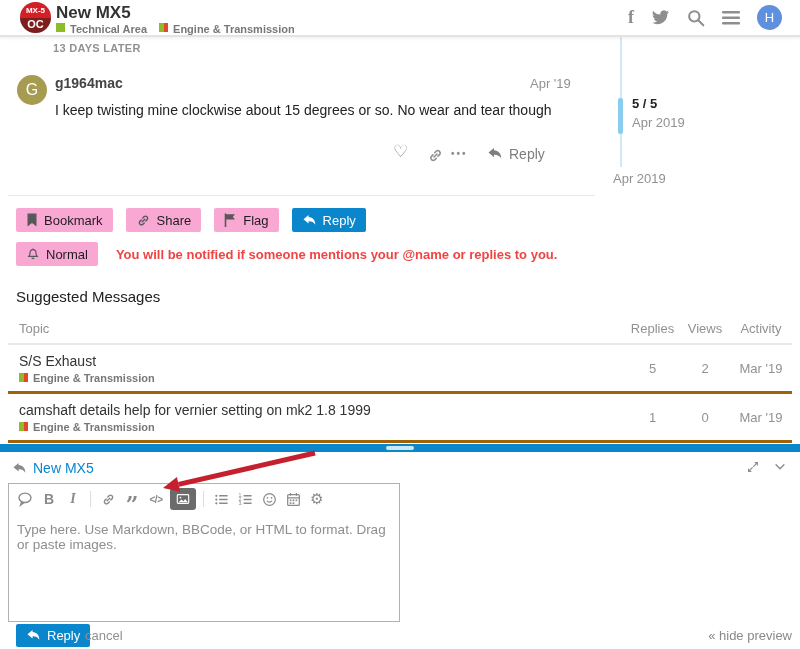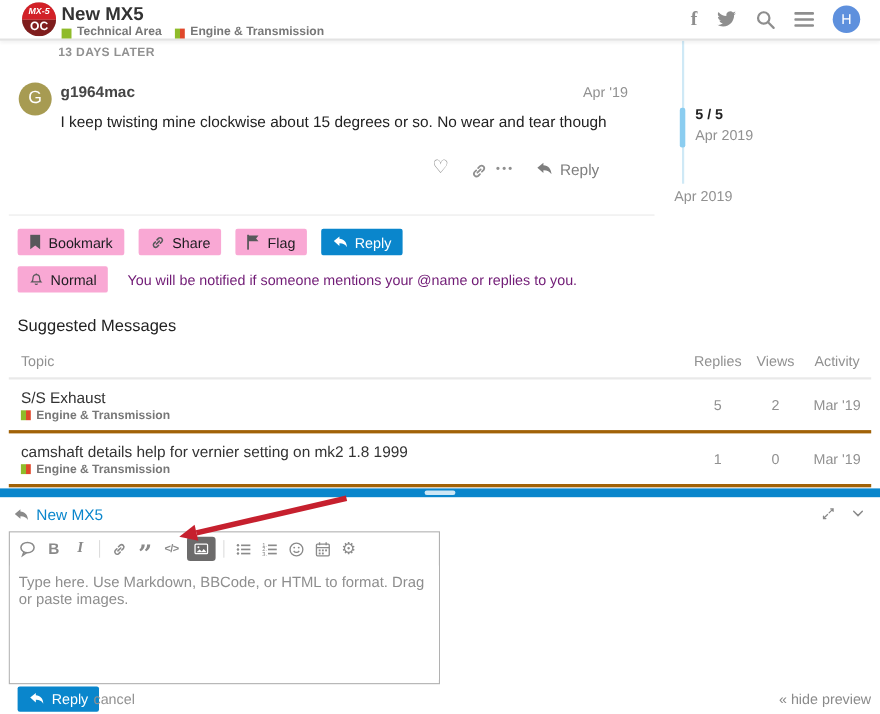--- a/index.html
+++ b/index.html
@@ -5,26 +5,26 @@
   html,body{margin:0;padding:0;background:#fff;}
   #page{position:relative;width:800px;height:649px;background:#fff;overflow:hidden;
         font-family:"Liberation Sans",sans-serif;color:#222;}
 
   
   .topbar{position:absolute;left:0;top:0;width:800px;height:35px;background:#fff;
           border-bottom:2px solid #e3e3e3;box-shadow:0 2px 3px rgba(0,0,0,.05);z-index:40;}
   .logo{position:absolute;left:20px;top:2px;width:31px;height:31px;border-radius:50%;
         overflow:hidden;box-shadow:0 0 0 1px #ccc inset;}
   .logo .half-top{height:16px;background:#d22027;color:#fff;font-size:8px;font-weight:bold;
-        font-style:italic;text-align:center;line-height:18px;letter-spacing:0;}
+        text-align:center;line-height:18px;letter-spacing:0;}
   .logo .half-bot{height:15px;background:#7f1d1d;color:#fff;font-size:11px;font-weight:bold;
         text-align:center;line-height:13px;}
   .topic-title{position:absolute;left:56px;top:3px;font-size:17px;font-weight:bold;color:#333;}
   .cat-row{position:absolute;left:56px;top:23px;display:flex;gap:12px;align-items:center;}
-  .cat-item{display:flex;align-items:flex-end;font-size:11px;font-weight:bold;color:#777;}
+  .cat-item{display:flex;align-items:flex-start;font-size:11px;font-weight:bold;color:#777;}
   .sq{width:9px;height:9px;display:inline-block;margin-right:5px;background:#8fbb2a;}
   .sq.split{background:linear-gradient(to right,#8fbb2a 0 55%,#e0482b 55% 100%);}
   .topbar-icons{position:absolute;right:18px;top:0;height:35px;display:flex;align-items:center;gap:17px;}
   .hicon{color:#8e8e8e;display:inline-flex;align-items:center;justify-content:center;}
   .fb-f{font-size:18px;font-weight:bold;color:#8e8e8e;font-family:"Liberation Serif",serif;}
   .avatar-h{width:25px;height:25px;border-radius:50%;background:#5e90dd;color:#fff;font-size:13px;
             display:flex;align-items:center;justify-content:center;}
 
   
   .tl-line{position:absolute;left:620px;top:36px;width:2px;height:131px;background:#cfe9f6;}
@@ -45,21 +45,21 @@
   .post-sep{position:absolute;left:8px;top:195px;width:587px;height:1px;background:#e9e9e9;}
 
   
   .ctrl-row{position:absolute;left:16px;top:208px;display:flex;gap:13px;}
   .btn{display:inline-flex;align-items:center;gap:6px;height:24px;padding:0 10px;background:#f9a8d4;
        border:none;border-radius:2px;font-size:13px;color:#1d1d21;font-family:"Liberation Sans",sans-serif;cursor:pointer;}
   .btn .bico{color:#57585a;display:inline-flex;}
   .btn.primary{background:#0a86cc;color:#fff;}
   .btn.primary .bico{color:#fff;}
   .notify-row{position:absolute;left:16px;top:242px;display:flex;align-items:center;gap:18px;}
-  .notify-text{font-size:13px;color:#701a75;}
+  .notify-text{font-size:13px;color:#ef4444;font-weight:bold;}
 
   
   .sg-head{position:absolute;left:16px;top:288px;font-size:15px;font-weight:normal;color:#222;}
   .sg-table{position:absolute;left:8px;top:313px;width:784px;}
   .sg-hrow{display:flex;align-items:center;height:30px;border-bottom:2px solid #e9e9e9;
            font-size:13px;color:#919191;}
   .sg-row{display:flex;align-items:center;border-bottom:3px solid #a16207;height:46px;}
   .col-topic{flex:1;padding-left:11px;}
   .col-replies{width:55px;text-align:center;}
   .col-views{width:50px;text-align:center;}

